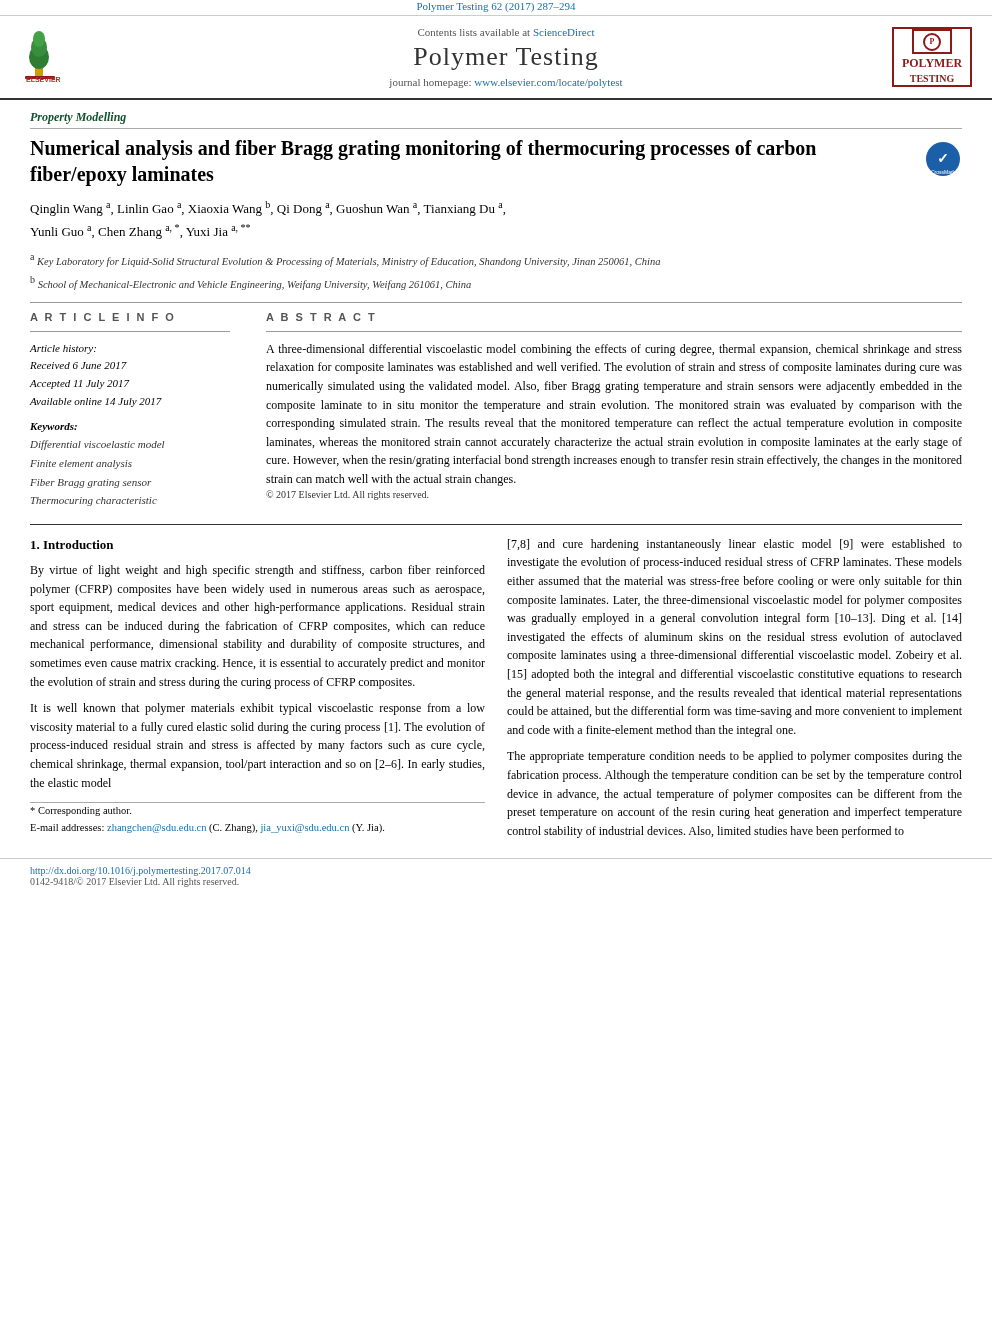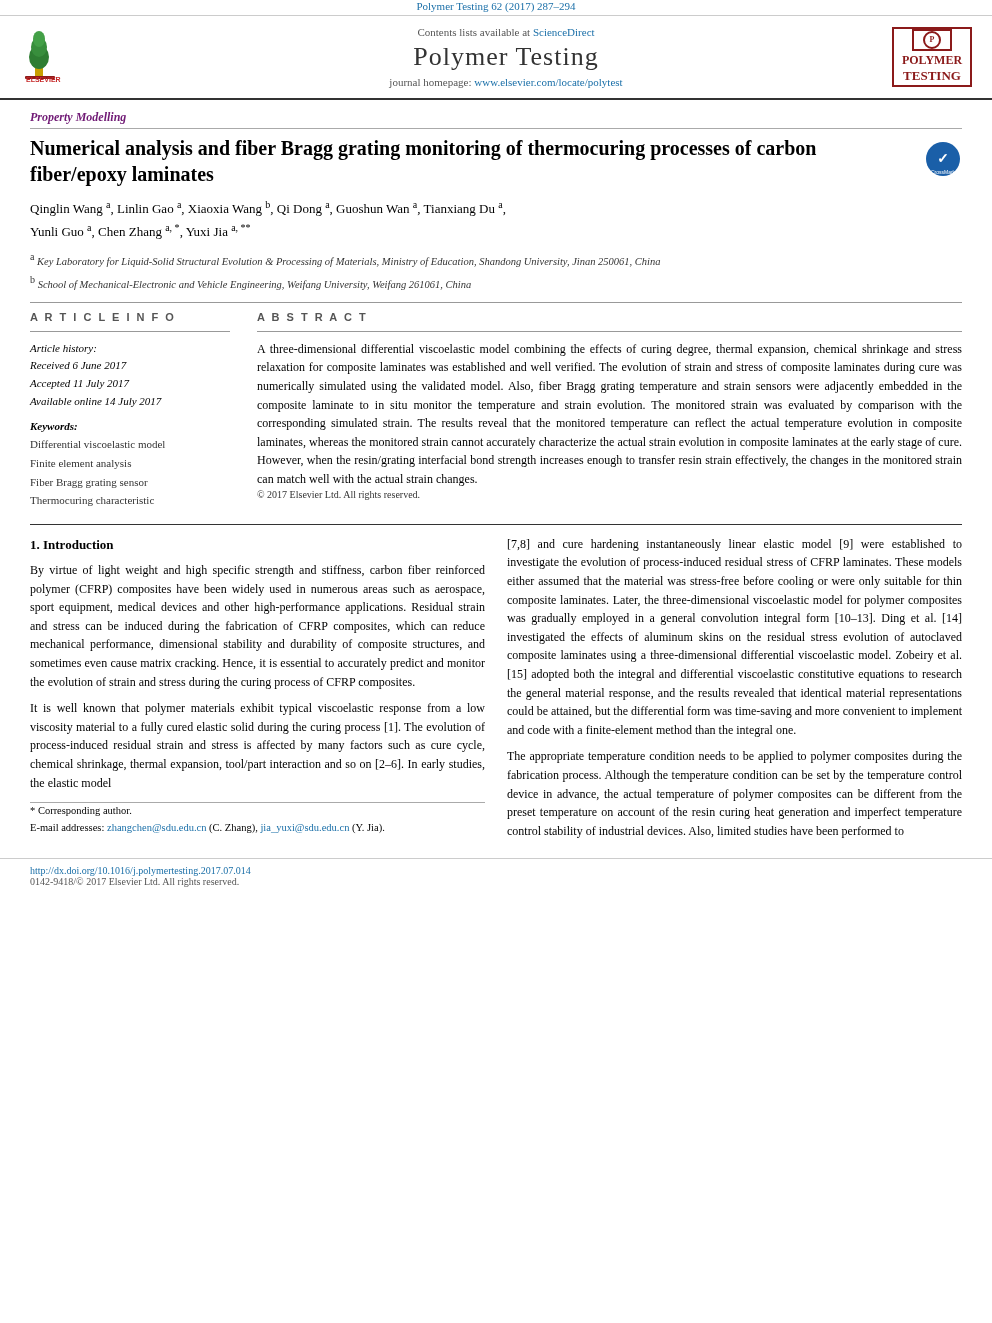--- a/index.html
+++ b/index.html
@@ -72,21 +72,21 @@
       text-transform: uppercase;
       line-height: 1.3;
     }
     .content-wrapper {
       padding: 10px 30px 0;
     }
     .section-tag {
       font-size: 12px;
       font-style: italic;
       font-weight: bold;
-      color: #701a75;
+      color: #14532d;
       margin-bottom: 6px;
       border-bottom: 1px solid #aaa;
       padding-bottom: 3px;
     }
     .paper-title {
       font-size: 20px;
       font-weight: bold;
       color: #000;
       line-height: 1.3;
       margin-bottom: 10px;
@@ -111,21 +111,21 @@
       margin-bottom: 10px;
     }
     .affiliations p { margin-bottom: 2px; }
     .divider {
       border: none;
       border-top: 1px solid #999;
       margin: 8px 0;
     }
     .two-col {
       display: flex;
-      gap: 27px;
+      gap: 36px;
       margin-top: 8px;
     }
     .article-info {
       width: 200px;
       flex-shrink: 0;
     }
     .abstract-col {
       flex: 1;
     }
     .section-heading {
@@ -147,20 +147,21 @@
       margin-top: 8px;
     }
     .keywords-label {
       font-size: 11px;
       font-style: italic;
       font-weight: bold;
       margin-bottom: 3px;
     }
     .keywords-list {
       font-size: 11px;
+      font-style: italic;
       line-height: 1.7;
       color: #333;
     }
     .abstract-text {
       font-size: 12px;
       text-align: justify;
       line-height: 1.55;
       color: #000;
     }
     .copyright {
@@ -251,21 +252,21 @@
       <span>journal homepage:</span>
       <a>www.elsevier.com/locate/polytest</a>
     </div>
   </div>
 
   <div class="journal-logo-right">
     <div style="width:40px;height:28px;border:2px solid #8b1a1a;display:flex;align-items:center;justify-content:center;margin-bottom:2px;">
       <div style="width:18px;height:18px;border-radius:50%;border:2px solid #8b1a1a;display:flex;align-items:center;justify-content:center;font-size:8px;color:#8b1a1a;">P</div>
     </div>
     <div style="font-size:12px;">POLYMER</div>
-    <div style="font-size:13px;">TESTING</div>
+    <div style="font-size:10px;">TESTING</div>
   </div>
 </div>
 
 <div class="content-wrapper">
 
   <div class="section-tag">Property Modelling</div>
 
   <div style="position:relative;">
     <div style="float:right;margin-left:10px;margin-top:5px;" class="crossmark">
       <svg width="38" height="38" viewBox="0 0 38 38" xmlns="http://www.w3.org/2000/svg">

